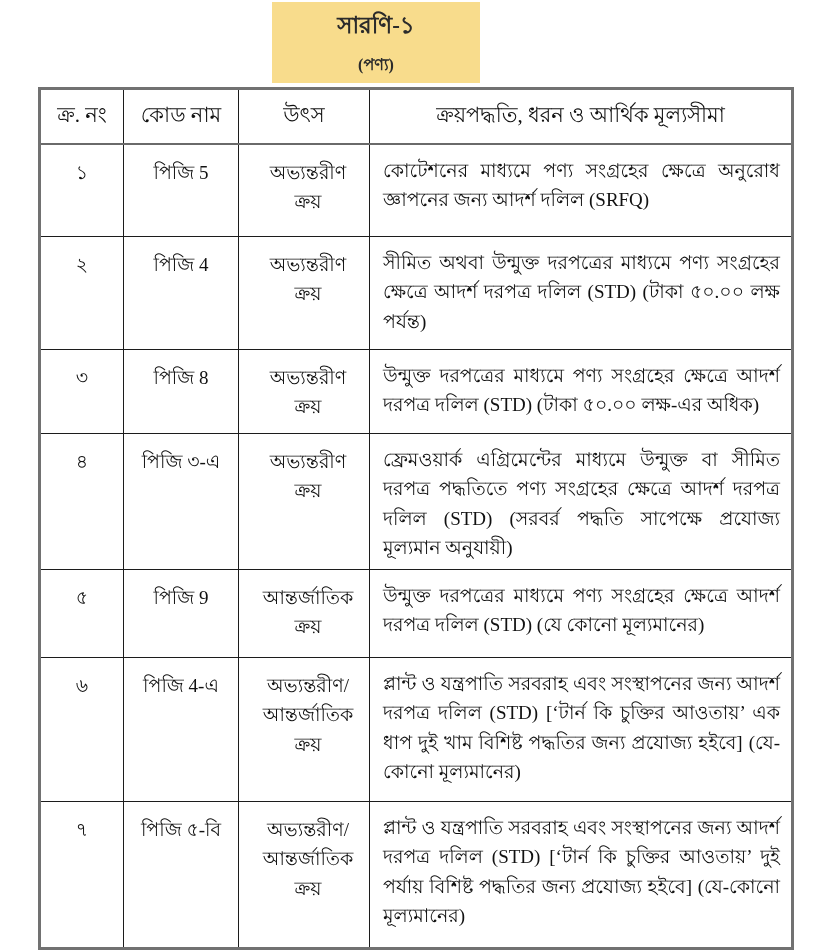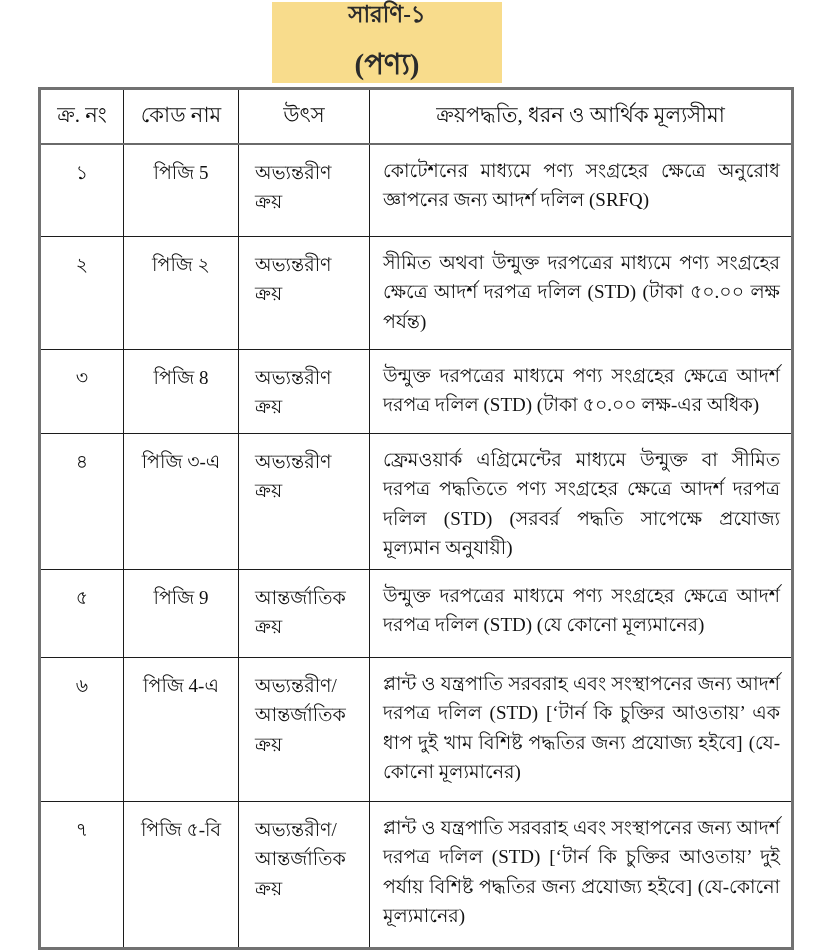--- a/index.html
+++ b/index.html
@@ -7,28 +7,28 @@
   body {
     width: 824px; height: 952px;
     position: relative;
     overflow: hidden;
     font-family: "Liberation Serif", "DejaVu Serif", serif;
     color: #111;
   }
   .title-block {
     position: absolute;
     left: 272px; top: 2px;
-    width: 230px; height: 81px;
+    width: 208px; height: 81px;
     background: #f8dc8c;
     display: flex; flex-direction: column;
     align-items: center; justify-content: center;
     gap: 6px;
   }
   .title-line1 { font-size: 23px; font-weight: bold; color: #2b2b2b; }
-  .title-line2 { font-size: 29px; font-weight: bold; color: #2b2b2b; }
+  .title-line2 { font-size: 16px; font-weight: bold; color: #2b2b2b; }
 
   table.doc-table {
     position: absolute;
     left: 38px; top: 87px;
     width: 753px;
     border-collapse: collapse;
     table-layout: fixed;
     background: #ffffff;
   }
   table.doc-table { border: 3px solid #717171; }
@@ -53,21 +53,21 @@
     vertical-align: top;
     line-height: 1.55;
   }
   .doc-table td.serial-cell,
   .doc-table td.code-cell {
     text-align: center;
     padding-top: 13px;
   }
   .doc-table td.source-cell {
     padding: 13px 8px 6px 16px;
-    text-align: left;
+    text-align: center;
   }
   .doc-table td.method-cell {
     padding: 11px 11px 6px 13px;
     text-align: justify;
   }
   
   .doc-table tbody tr:nth-child(1) { height: 93px; }
   .doc-table tbody tr:nth-child(2) { height: 113px; }
   .doc-table tbody tr:nth-child(3) { height: 84px; }
   .doc-table tbody tr:nth-child(4) { height: 136px; }
@@ -100,21 +100,21 @@
   </thead>
   <tbody id="table-body">
       <tr>
     <td class="serial-cell">১</td>
     <td class="code-cell">পিজি 5</td>
     <td class="source-cell">অভ্যন্তরীণ ক্রয়</td>
     <td class="method-cell">কোটেশনের মাধ্যমে পণ্য সংগ্রহের ক্ষেত্রে অনুরোধ জ্ঞাপনের জন্য আদর্শ দলিল (SRFQ)</td>
   </tr>
       <tr>
     <td class="serial-cell">২</td>
-    <td class="code-cell">পিজি ২</td>
+    <td class="code-cell">পিজি 4</td>
     <td class="source-cell">অভ্যন্তরীণ ক্রয়</td>
     <td class="method-cell">সীমিত অথবা উন্মুক্ত দরপত্রের মাধ্যমে পণ্য সংগ্রহের ক্ষেত্রে আদর্শ দরপত্র দলিল (STD) (টাকা ৫০.০০ লক্ষ পর্যন্ত)</td>
   </tr>
       <tr>
     <td class="serial-cell">৩</td>
     <td class="code-cell">পিজি 8</td>
     <td class="source-cell">অভ্যন্তরীণ ক্রয়</td>
     <td class="method-cell">উন্মুক্ত দরপত্রের মাধ্যমে পণ্য সংগ্রহের ক্ষেত্রে আদর্শ দরপত্র দলিল (STD) (টাকা ৫০.০০ লক্ষ-এর অধিক)</td>
   </tr>
       <tr>

